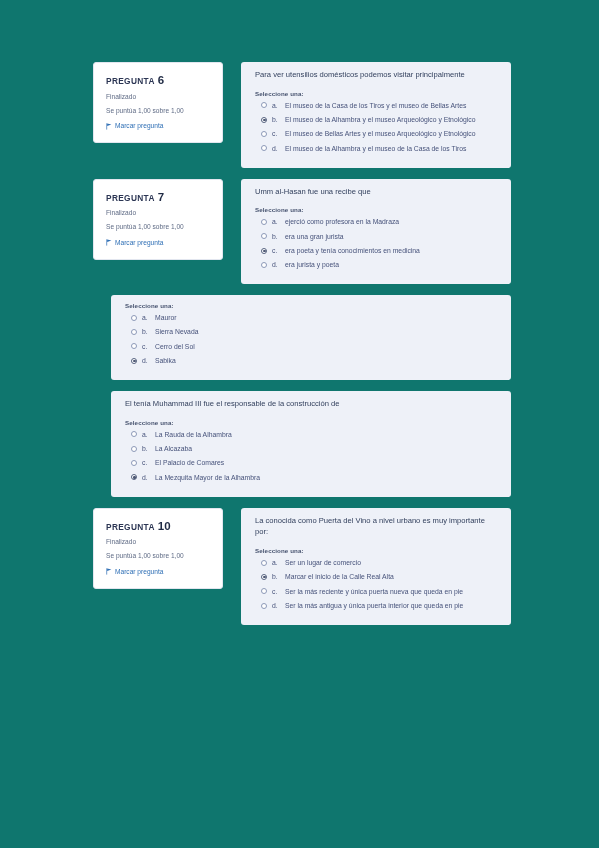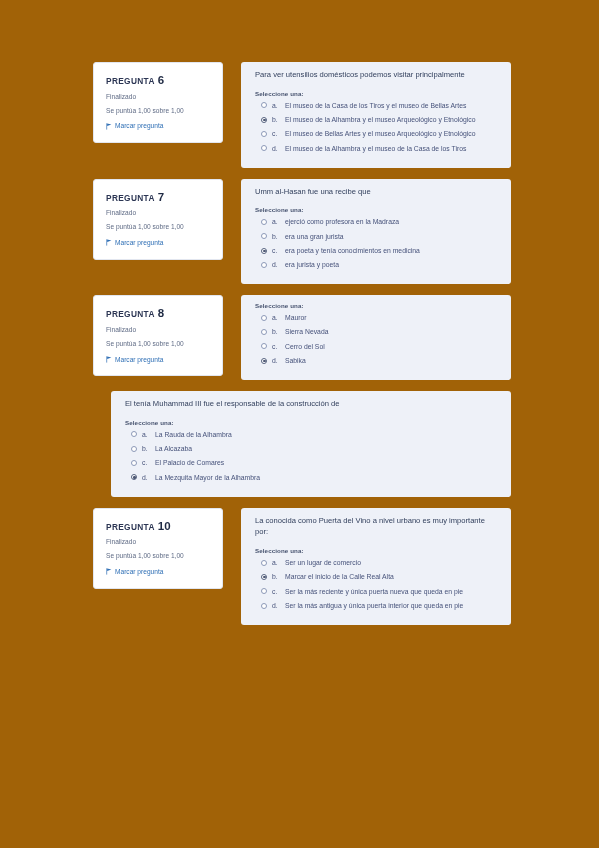--- a/index.html
+++ b/index.html
@@ -9,21 +9,21 @@
     width: 599px;
     height: 848px;
     background: #ffffff;
     font-family: "Liberation Sans", sans-serif;
     -webkit-font-smoothing: antialiased;
   }
   #page {
     position: relative;
     width: 599px;
     height: 848px;
-    background: #a16207;
+    background: #0f766e;
     overflow: hidden;
   }
   .quiz-list {
     position: absolute;
     left: 0;
     top: 62px;
     width: 599px;
   }
   .question-block {
     display: flex;
@@ -251,116 +251,100 @@
   <li class="q-option">
     <span class="radio"></span>
     <span class="opt-letter">d.</span>
     <span class="opt-text">era jurista y poeta</span>
   </li>
 </ul>
     </div>
   </div>
 
   <div class="question-block">
+    <div class="q-panel">
+      <div class="q-answer-label">Seleccione una:</div>
+      <ul class="q-options">
+  <li class="q-option">
+    <span class="radio"></span>
+    <span class="opt-letter">a.</span>
+    <span class="opt-text">Mauror</span>
+  </li>
+
+  <li class="q-option">
+    <span class="radio"></span>
+    <span class="opt-letter">b.</span>
+    <span class="opt-text">Sierra Nevada</span>
+  </li>
+
+  <li class="q-option">
+    <span class="radio"></span>
+    <span class="opt-letter">c.</span>
+    <span class="opt-text">Cerro del Sol</span>
+  </li>
+
+  <li class="q-option">
+    <span class="radio checked"></span>
+    <span class="opt-letter">d.</span>
+    <span class="opt-text">Sabika</span>
+  </li>
+</ul>
+    </div>
+  </div>
+
+  <div class="question-block">
+    <div class="q-panel">
+      <div class="q-text">El tenía Muhammad III fue el responsable de la construcción de</div>
+      <div class="q-answer-label">Seleccione una:</div>
+      <ul class="q-options">
+  <li class="q-option">
+    <span class="radio"></span>
+    <span class="opt-letter">a.</span>
+    <span class="opt-text">La Rauda de la Alhambra</span>
+  </li>
+
+  <li class="q-option">
+    <span class="radio"></span>
+    <span class="opt-letter">b.</span>
+    <span class="opt-text">La Alcazaba</span>
+  </li>
+
+  <li class="q-option">
+    <span class="radio"></span>
+    <span class="opt-letter">c.</span>
+    <span class="opt-text">El Palacio de Comares</span>
+  </li>
+
+  <li class="q-option">
+    <span class="radio checked"></span>
+    <span class="opt-letter">d.</span>
+    <span class="opt-text">La Mezquita Mayor de la Alhambra</span>
+  </li>
+</ul>
+    </div>
+  </div>
+
+  <div class="question-block">
     <div class="q-info">
       <div class="q-info-title">
-        <span>PREGUNTA</span><span class="qnum">8</span>
+        <span>PREGUNTA</span><span class="qnum">10</span>
       </div>
       <div class="q-state">Finalizado</div>
       <div class="q-grade">Se puntúa 1,00 sobre 1,00</div>
       <div class="q-flag">
         <span class="flag-icon">
           <svg width="6" height="7" viewBox="0 0 6 7" xmlns="http://www.w3.org/2000/svg">
             <path d="M0.7 0.3 L0.7 6.6" stroke="#2f6fb5" stroke-width="0.7" fill="none"></path>
             <path d="M1.1 0.5 L5.4 1.5 L1.1 3.1 Z" fill="#2f6fb5"></path>
           </svg>
         </span>
         <span>Marcar pregunta</span>
       </div>
     </div>
     <div class="q-panel">
-      <div class="q-answer-label">Seleccione una:</div>
-      <ul class="q-options">
-  <li class="q-option">
-    <span class="radio"></span>
-    <span class="opt-letter">a.</span>
-    <span class="opt-text">Mauror</span>
-  </li>
-
-  <li class="q-option">
-    <span class="radio"></span>
-    <span class="opt-letter">b.</span>
-    <span class="opt-text">Sierra Nevada</span>
-  </li>
-
-  <li class="q-option">
-    <span class="radio"></span>
-    <span class="opt-letter">c.</span>
-    <span class="opt-text">Cerro del Sol</span>
-  </li>
-
-  <li class="q-option">
-    <span class="radio checked"></span>
-    <span class="opt-letter">d.</span>
-    <span class="opt-text">Sabika</span>
-  </li>
-</ul>
-    </div>
-  </div>
-
-  <div class="question-block">
-    <div class="q-panel">
-      <div class="q-text">El tenía Muhammad III fue el responsable de la construcción de</div>
-      <div class="q-answer-label">Seleccione una:</div>
-      <ul class="q-options">
-  <li class="q-option">
-    <span class="radio"></span>
-    <span class="opt-letter">a.</span>
-    <span class="opt-text">La Rauda de la Alhambra</span>
-  </li>
-
-  <li class="q-option">
-    <span class="radio"></span>
-    <span class="opt-letter">b.</span>
-    <span class="opt-text">La Alcazaba</span>
-  </li>
-
-  <li class="q-option">
-    <span class="radio"></span>
-    <span class="opt-letter">c.</span>
-    <span class="opt-text">El Palacio de Comares</span>
-  </li>
-
-  <li class="q-option">
-    <span class="radio checked"></span>
-    <span class="opt-letter">d.</span>
-    <span class="opt-text">La Mezquita Mayor de la Alhambra</span>
-  </li>
-</ul>
-    </div>
-  </div>
-
-  <div class="question-block">
-    <div class="q-info">
-      <div class="q-info-title">
-        <span>PREGUNTA</span><span class="qnum">10</span>
-      </div>
-      <div class="q-state">Finalizado</div>
-      <div class="q-grade">Se puntúa 1,00 sobre 1,00</div>
-      <div class="q-flag">
-        <span class="flag-icon">
-          <svg width="6" height="7" viewBox="0 0 6 7" xmlns="http://www.w3.org/2000/svg">
-            <path d="M0.7 0.3 L0.7 6.6" stroke="#2f6fb5" stroke-width="0.7" fill="none"></path>
-            <path d="M1.1 0.5 L5.4 1.5 L1.1 3.1 Z" fill="#2f6fb5"></path>
-          </svg>
-        </span>
-        <span>Marcar pregunta</span>
-      </div>
-    </div>
-    <div class="q-panel">
       <div class="q-text">La conocida como Puerta del Vino a nivel urbano es muy importante por:</div>
       <div class="q-answer-label">Seleccione una:</div>
       <ul class="q-options">
   <li class="q-option">
     <span class="radio"></span>
     <span class="opt-letter">a.</span>
     <span class="opt-text">Ser un lugar de comercio</span>
   </li>
 
   <li class="q-option">

